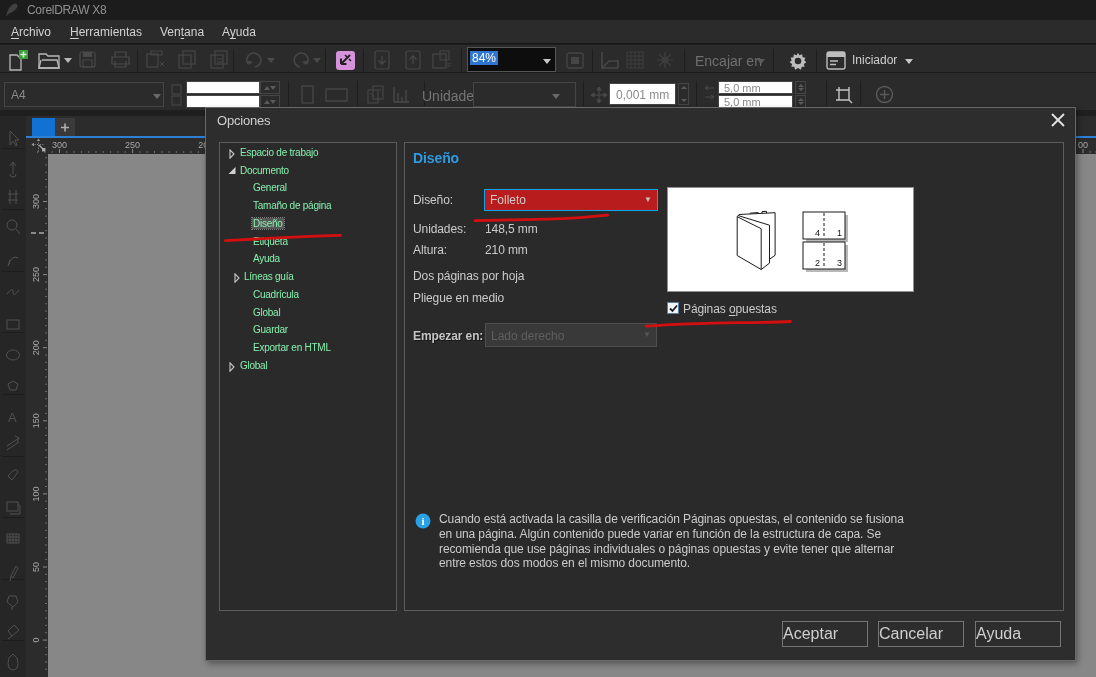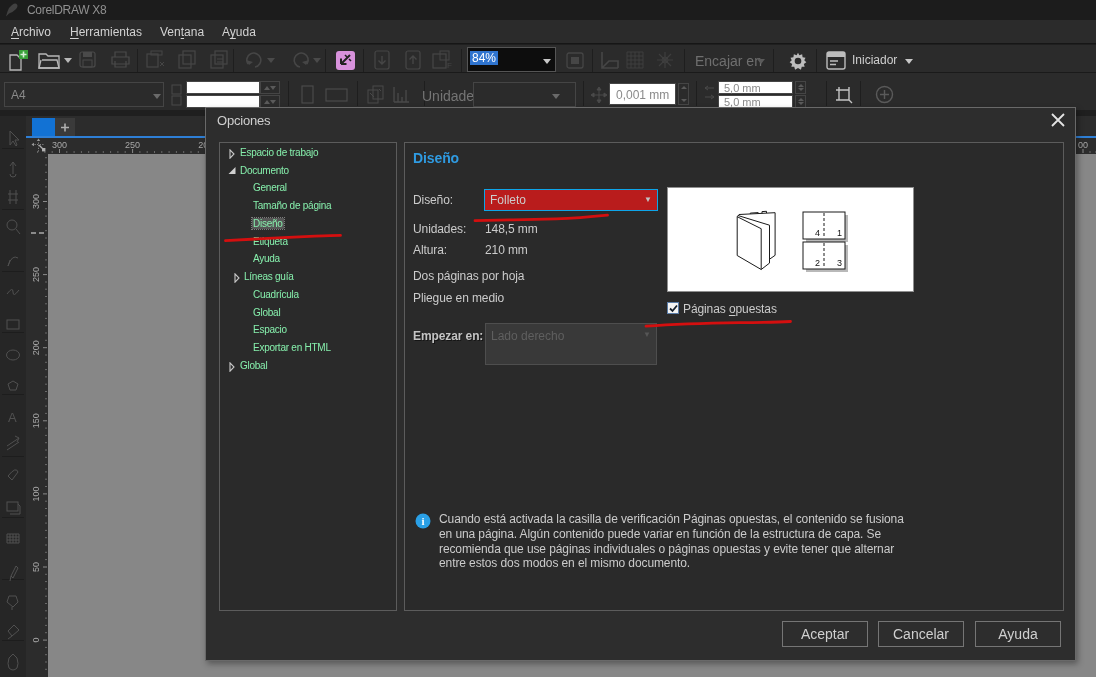--- a/index.html
+++ b/index.html
@@ -27,21 +27,21 @@
 .spinw{position:absolute;width:20px;height:13px;border:1px solid #454545;background:#2b2b2b}
 .spinw:before{content:"";position:absolute;left:3px;top:4px;border-left:3px solid transparent;border-right:3px solid transparent;border-bottom:4px solid #5a5a5a}
 .spinw:after{content:"";position:absolute;right:3px;top:4px;border-left:3px solid transparent;border-right:3px solid transparent;border-top:4px solid #5a5a5a}
 
 #dialog{position:absolute;left:205px;top:107px;width:871px;height:554px;background:#2d2d2d;border:1px solid #696969;box-shadow:2px 3px 6px rgba(0,0,0,.35);font-size:12px;color:#cbcbcb}
 #dlgtitle{position:absolute;left:11px;top:5px;font-size:13px;color:#cfcfcf;letter-spacing:-0.2px}
 #dlgx{position:absolute;right:9px;top:4px}
 #tree{position:absolute;left:13px;top:34px;width:178px;height:469px;background:#2a2a2a;border:1px solid #5c5c5c}
 #rpanel{position:absolute;left:198px;top:34px;width:660px;height:469px;background:#2a2a2a;border:1px solid #5c5c5c}
 .titem{position:absolute;white-space:nowrap;font-size:10px;color:#86efac;letter-spacing:-0.25px}
-.btn{position:absolute;width:86px;height:26px;background:#2d2d2d;border:1px solid #757575;color:#cfcfcf;font-size:14px;text-align:center;line-height:24px}
+.btn{position:absolute;width:86px;height:26px;background:#2d2d2d;border:1px solid #757575;color:#cfcfcf;font-size:16px;text-align:left;line-height:24px}
 .tsvg{position:absolute}
 .selbg{background:#565656;outline:1px dotted #7c7c7c;padding:0 1px;margin:0 -1px}
 #rpanel .abs{white-space:nowrap;letter-spacing:-0.1px}
 .combo{position:absolute;background:#b91c1c;border:1px solid #0ea5e9;color:#cccccc}
 .carrow{position:absolute;right:5px;top:5px;font-size:8px;color:#c2c2c2}
 .combod{position:absolute;background:#393939;border:1px solid #4e4e4e;color:#5f5f5f}
 .carrowd{position:absolute;right:5px;top:6px;font-size:8px;color:#565656}
 #preview{position:absolute;left:262px;top:44px;width:247px;height:105px;background:#ffffff;border:1px solid #8f8f8f}
 #chk{position:absolute;left:262px;top:159px;width:12px;height:12px;background:#f4f4f4;border:1px solid #5b7da8;display:flex;align-items:center;justify-content:center}
 </style></head>
@@ -327,41 +327,41 @@
     <div class="titem" style="left:33px;top:39px">General</div>
     <div class="titem" style="left:33px;top:57px">Tamaño de página</div>
     <div class="titem" style="left:33px;top:75px"><span class="selbg">Diseño</span></div>
     <div class="titem" style="left:33px;top:93px">Etiqueta</div>
     <div class="titem" style="left:33px;top:110px">Ayuda</div>
     <div class="titem" style="left:24px;top:128px"><svg class="tsvg" style="left:-10px;top:1.5px" width="6" height="10" viewBox="0 0 6 10">
           <path d="M1,0.8 L5,5 L1,9.2 Z" fill="none" stroke="#c8c8c8" stroke-width="1.1"></path>
         </svg>Líneas guía</div>
     <div class="titem" style="left:33px;top:146px">Cuadrícula</div>
     <div class="titem" style="left:33px;top:164px">Global</div>
-    <div class="titem" style="left:33px;top:181px">Espacio</div>
+    <div class="titem" style="left:33px;top:181px">Guardar</div>
     <div class="titem" style="left:33px;top:199px">Exportar en HTML</div>
     <div class="titem" style="left:20px;top:217px"><svg class="tsvg" style="left:-11.5px;top:1.5px" width="6" height="10" viewBox="0 0 6 10">
           <path d="M1,0.8 L5,5 L1,9.2 Z" fill="none" stroke="#c8c8c8" stroke-width="1.1"></path>
         </svg>Global</div>
   </div>
   <div id="rpanel">
     <div class="abs" style="left:8px;top:7px;font-size:14px;font-weight:bold;color:#2f9be2">Diseño</div>
     <div class="abs" style="left:8px;top:50px">Diseño:</div>
     <div class="combo" style="left:79px;top:46px;width:174px;height:22px">
         <span style="position:absolute;left:5px;top:3px">Folleto</span>
         <span class="carrow">▼</span>
       </div>
     <div class="abs" style="left:8px;top:79px">Unidades:</div>
     <div class="abs" style="left:80px;top:79px">148,5 mm</div>
     <div class="abs" style="left:8px;top:100px">Altura:</div>
     <div class="abs" style="left:80px;top:100px">210 mm</div>
     <div class="abs" style="left:8px;top:126px">Dos páginas por hoja</div>
     <div class="abs" style="left:8px;top:148px">Pliegue en medio</div>
     <div class="abs" style="left:8px;top:186px;font-weight:bold;color:#c4c4c4;text-shadow:1px 1px 0 #151515">Empezar en:</div>
-    <div class="combod" style="left:80px;top:180px;width:172px;height:42px">
+    <div class="combod" style="left:80px;top:180px;width:172px;height:24px">
         <span style="position:absolute;left:5px;top:5px">Lado derecho</span>
         <span class="carrowd">▼</span>
       </div>
     <div id="preview">
       <svg width="245" height="103" viewBox="0 0 245 103">
         <g stroke="#1a1a1a" fill="none" stroke-width="1">
           <path d="M82.3,27.6 L82.3,25.1 L90.2,24.6 L90.2,26.6" fill="#fff"></path>
           <path d="M94,26.1 L94,23.6 L98.5,23.3 L98.5,25.3" fill="#fff"></path>
           <path d="M71,26.5 L107.1,24.7 L107.1,67.3 L95.6,75.4" fill="#fff"></path>
           <path d="M70,27.5 L101.5,37.2 L101.5,75.1 L93.2,81.5" fill="#fff"></path>

